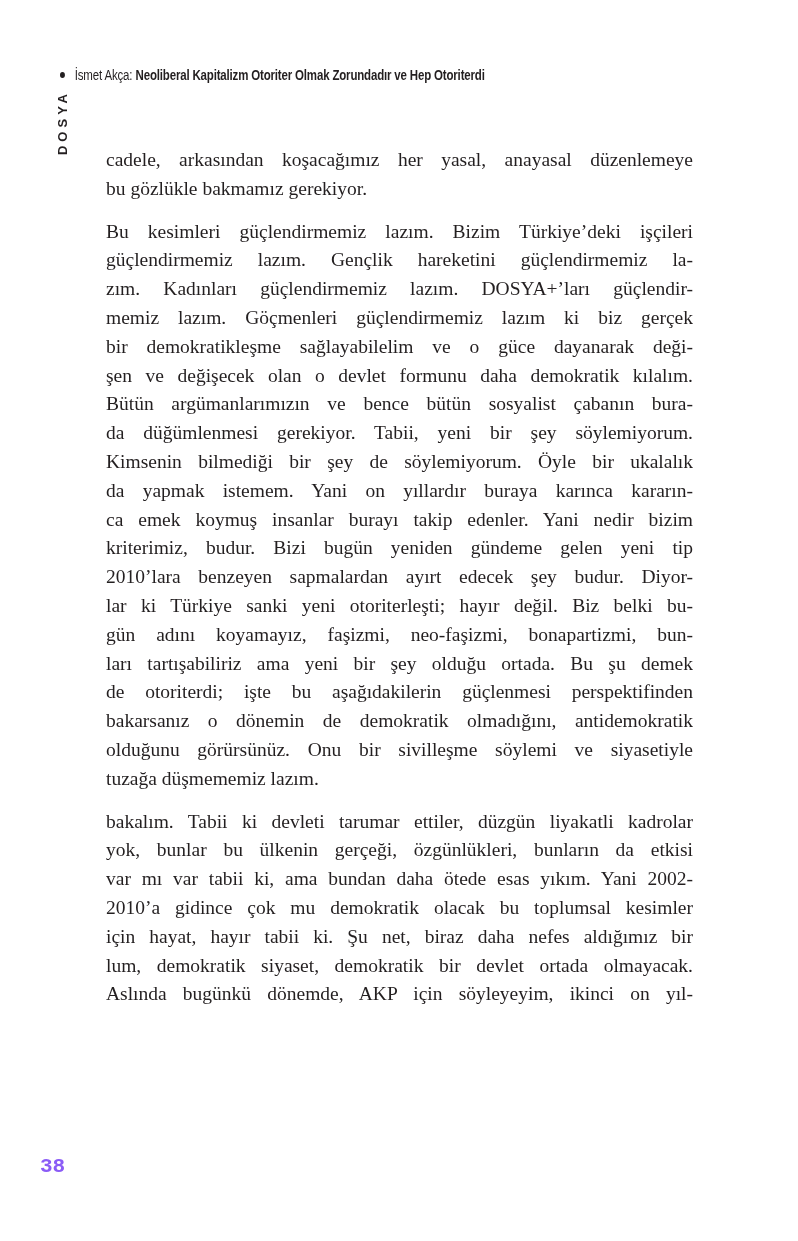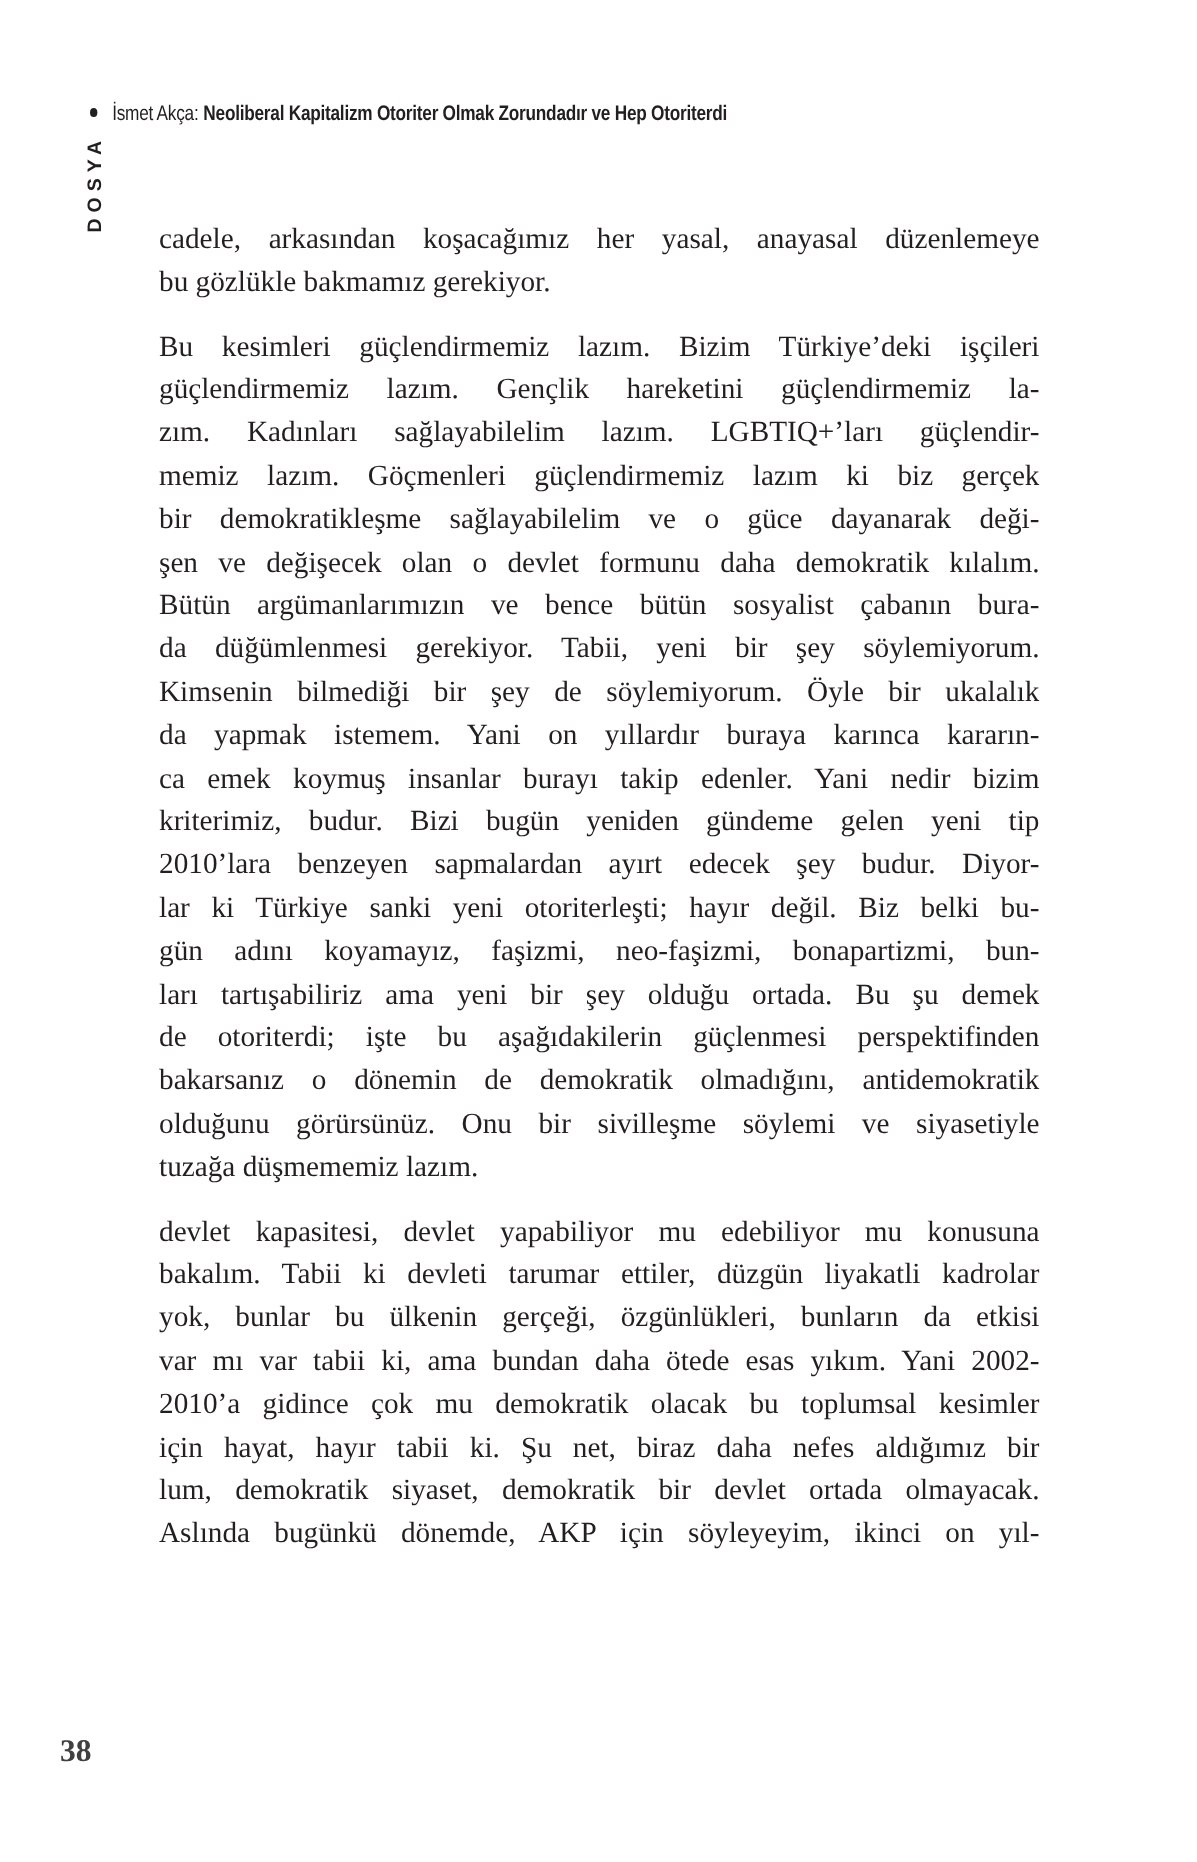--- a/index.html
+++ b/index.html
@@ -38,22 +38,22 @@
     }
     .para { margin: 0 0 14px 0; }
     .line {
       display: block; white-space: nowrap;
       text-align: justify; text-align-last: justify;
       width: 587px; overflow: hidden; height: 28.8px;
     }
     .line.last { text-align-last: left; }
     .page-number {
       position: absolute; left: 40px; top: 1155px;
-      font-family: Liberation Serif, serif; font-size: 21px;
-      font-weight: bold; color: #404040; text-align: right;
+      font-family: Liberation Mono, monospace; font-size: 21px;
+      font-weight: bold; color: #8b5cf6; text-align: right;
     }
   </style>
 </head>
 <body>
 
 <header class="running-head">
   <span class="bullet"></span>
   <span class="author">İsmet Akça:</span>
   <span class="title">Neoliberal Kapitalizm Otoriter Olmak Zorundadır ve Hep Otoriterdi</span>
 </header>
@@ -63,41 +63,40 @@
 </div>
 
 <main class="body-text">
   <p class="para">
     <span class="line">cadele, arkasından koşacağımız her yasal, anayasal düzenlemeye</span>
     <span class="line last">bu gözlükle bakmamız gerekiyor.</span>
   </p>
   <p class="para">
     <span class="line">Bu kesimleri güçlendirmemiz lazım. Bizim Türkiye’deki işçileri</span>
     <span class="line">güçlendirmemiz lazım. Gençlik hareketini güçlendirmemiz la-</span>
-    <span class="line">zım. Kadınları sağlayabilelim lazım. LGBTIQ+’ları güçlendir-</span>
+    <span class="line">zım. Kadınları güçlendirmemiz lazım. DOSYA+’ları güçlendir-</span>
     <span class="line">memiz lazım. Göçmenleri güçlendirmemiz lazım ki biz gerçek</span>
     <span class="line">bir demokratikleşme sağlayabilelim ve o güce dayanarak deği-</span>
     <span class="line">şen ve değişecek olan o devlet formunu daha demokratik kılalım.</span>
     <span class="line">Bütün argümanlarımızın ve bence bütün sosyalist çabanın bura-</span>
     <span class="line">da düğümlenmesi gerekiyor. Tabii, yeni bir şey söylemiyorum.</span>
     <span class="line">Kimsenin bilmediği bir şey de söylemiyorum. Öyle bir ukalalık</span>
     <span class="line">da yapmak istemem. Yani on yıllardır buraya karınca kararın-</span>
     <span class="line">ca emek koymuş insanlar burayı takip edenler. Yani nedir bizim</span>
     <span class="line">kriterimiz, budur. Bizi bugün yeniden gündeme gelen yeni tip</span>
     <span class="line">2010’lara benzeyen sapmalardan ayırt edecek şey budur. Diyor-</span>
     <span class="line">lar ki Türkiye sanki yeni otoriterleşti; hayır değil. Biz belki bu-</span>
     <span class="line">gün adını koyamayız, faşizmi, neo-faşizmi, bonapartizmi, bun-</span>
     <span class="line">ları tartışabiliriz ama yeni bir şey olduğu ortada. Bu şu demek</span>
     <span class="line">de otoriterdi; işte bu aşağıdakilerin güçlenmesi perspektifinden</span>
     <span class="line">bakarsanız o dönemin de demokratik olmadığını, antidemokratik</span>
     <span class="line">olduğunu görürsünüz. Onu bir sivilleşme söylemi ve siyasetiyle</span>
     <span class="line last">tuzağa düşmememiz lazım.</span>
   </p>
   <p class="para">
-    <span class="line">devlet kapasitesi, devlet yapabiliyor mu edebiliyor mu konusuna</span>
     <span class="line">bakalım. Tabii ki devleti tarumar ettiler, düzgün liyakatli kadrolar</span>
     <span class="line">yok, bunlar bu ülkenin gerçeği, özgünlükleri, bunların da etkisi</span>
     <span class="line">var mı var tabii ki, ama bundan daha ötede esas yıkım. Yani 2002-</span>
     <span class="line">2010’a gidince çok mu demokratik olacak bu toplumsal kesimler</span>
     <span class="line">için hayat, hayır tabii ki. Şu net, biraz daha nefes aldığımız bir</span>
     <span class="line">lum, demokratik siyaset, demokratik bir devlet ortada olmayacak.</span>
     <span class="line">Aslında bugünkü dönemde, AKP için söyleyeyim, ikinci on yıl-</span>
   </p>
 </main>
 

